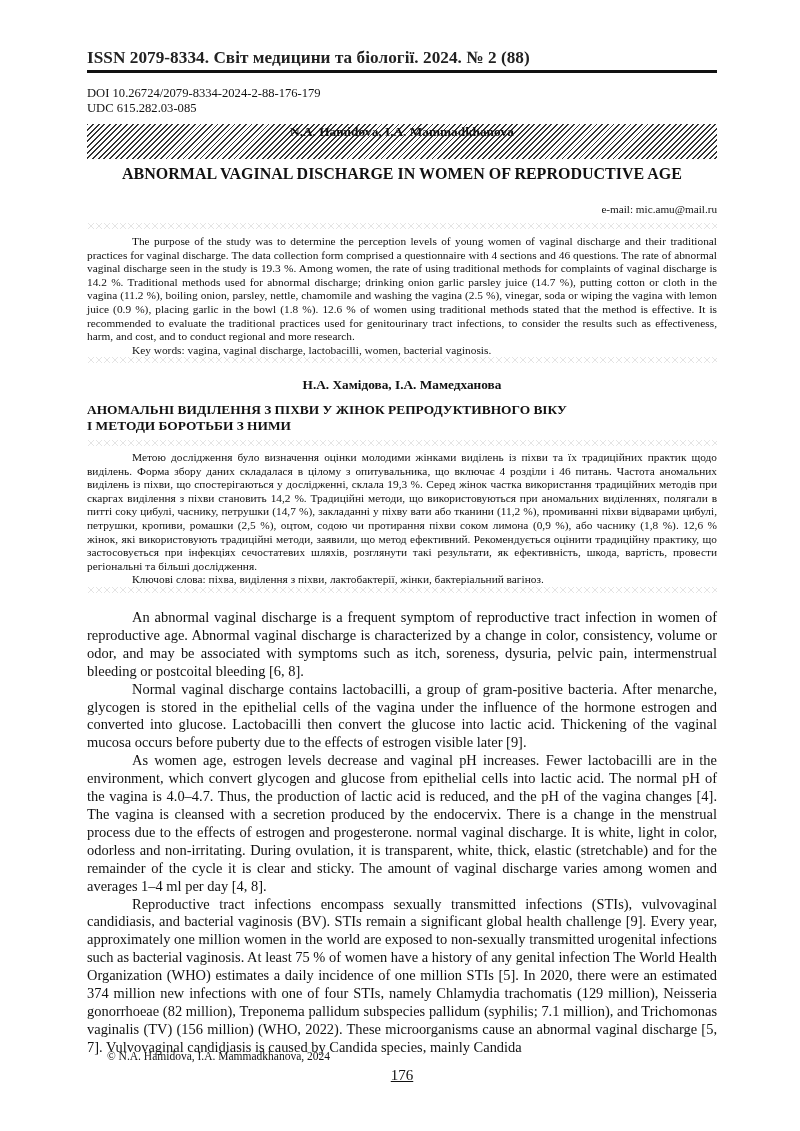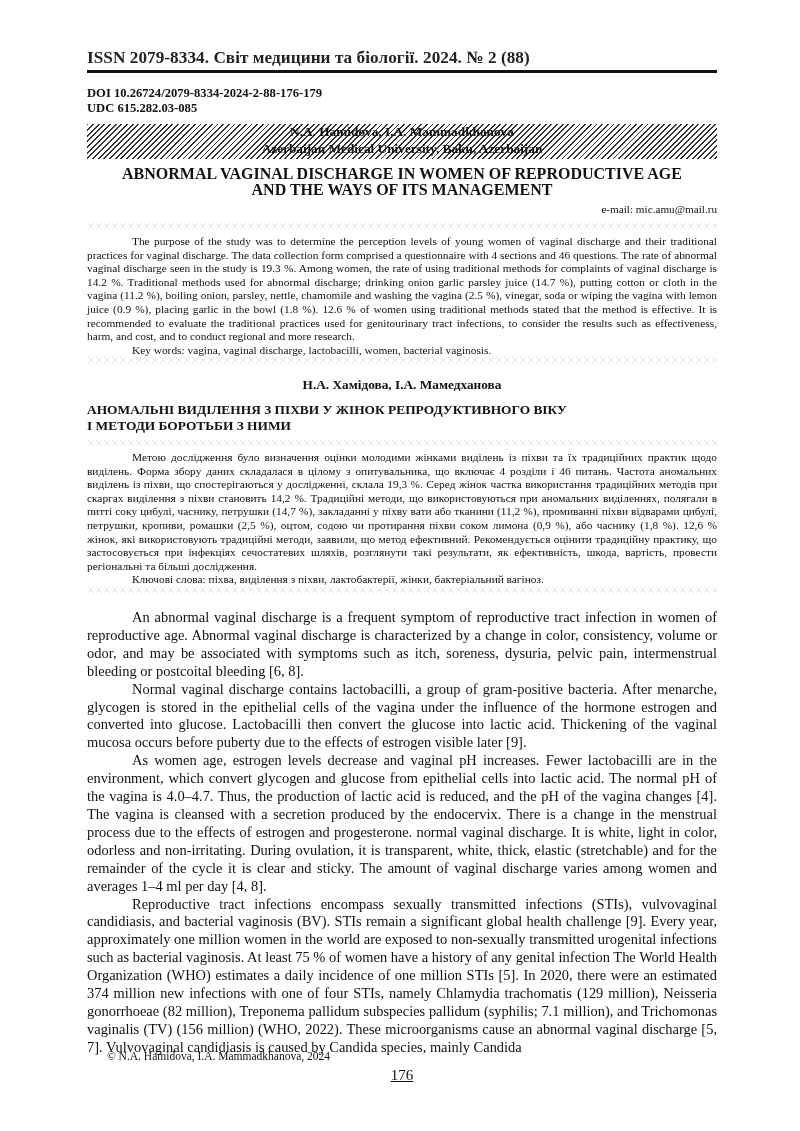--- a/index.html
+++ b/index.html
@@ -4,21 +4,21 @@
 <style>
   html, body { margin: 0; padding: 0; background: #ffffff; }
   body { width: 800px; height: 1131px; position: relative; overflow: hidden;
          font-family: "Liberation Serif", serif; color: #111; }
   .page { position: absolute; left: 87px; top: 0; width: 630px; }
 
   .running-head { position: absolute; top: 48px; left: 0; width: 630px;
     font-weight: bold; font-size: 17.2px; color: #222; letter-spacing: 0.05px; }
   .head-rule { position: absolute; top: 70px; left: 0; width: 630px; height: 2.5px; background: #111; }
 
-  .doi { position: absolute; top: 86px; left: 0; font-weight: bold; font-size: 12.6px; line-height: 15px; }
+  .doi { position: absolute; top: 86px; left: 0; font-weight: normal; font-size: 12.6px; line-height: 15px; }
 
   .banner { position: absolute; top: 124px; left: 0; width: 630px; height: 35px;
     background: repeating-linear-gradient(135deg, #333 0px, #333 1.3px, #fff 1.3px, #fff 4px);
     text-align: center; }
   .banner div { font-weight: bold; font-size: 13.3px; line-height: 16.5px; color: #111; }
 
   .title-en { position: absolute; top: 166px; left: 0; width: 630px; text-align: center;
     font-weight: bold; font-size: 16px; line-height: 16.3px; }
   .email { position: absolute; top: 203px; right: 0; font-size: 11.2px; }
 
@@ -53,26 +53,24 @@
   <div class="running-head">ISSN 2079-8334. Світ медицини та біології. 2024. № 2 (88)</div>
   <div class="head-rule"></div>
 
   <div class="doi">
     <div>DOI 10.26724/2079-8334-2024-2-88-176-179</div>
     <div>UDC 615.282.03-085</div>
   </div>
 
   <div class="banner">
     <div>N.A. Hamidova, I.A. Mammadkhanova</div>
-    <div>Azerbaijan Medical University, Baku, Azerbaijan</div>
   </div>
 
   <div class="title-en">
     <div>ABNORMAL VAGINAL DISCHARGE IN WOMEN OF REPRODUCTIVE AGE</div>
-    <div>AND THE WAYS OF ITS MANAGEMENT</div>
   </div>
 
   <div class="email">e-mail: mic.amu@mail.ru</div>
 
   <div class="zig" style="top:223px;"></div>
   <div class="abstract" style="top:235px;">
     <p>The purpose of the study was to determine the perception levels of young women of vaginal discharge and their traditional practices for vaginal discharge. The data collection form comprised a questionnaire with 4 sections and 46 questions. The rate of abnormal vaginal discharge seen in the study is 19.3 %. Among women, the rate of using traditional methods for complaints of vaginal discharge is 14.2 %. Traditional methods used for abnormal discharge; drinking onion garlic parsley juice (14.7 %), putting cotton or cloth in the vagina (11.2 %), boiling onion, parsley, nettle, chamomile and washing the vagina (2.5 %), vinegar, soda or wiping the vagina with lemon juice (0.9 %), placing garlic in the bowl (1.8 %). 12.6 % of women using traditional methods stated that the method is effective. It is recommended to evaluate the traditional practices used for genitourinary tract infections, to consider the results such as effectiveness, harm, and cost, and to conduct regional and more research.</p>
     <p><span class="kw-label">Key words:</span><span> vagina, vaginal discharge, lactobacilli, women, bacterial vaginosis.</span></p>
   </div>
   <div class="zig" style="top:357px;"></div>

